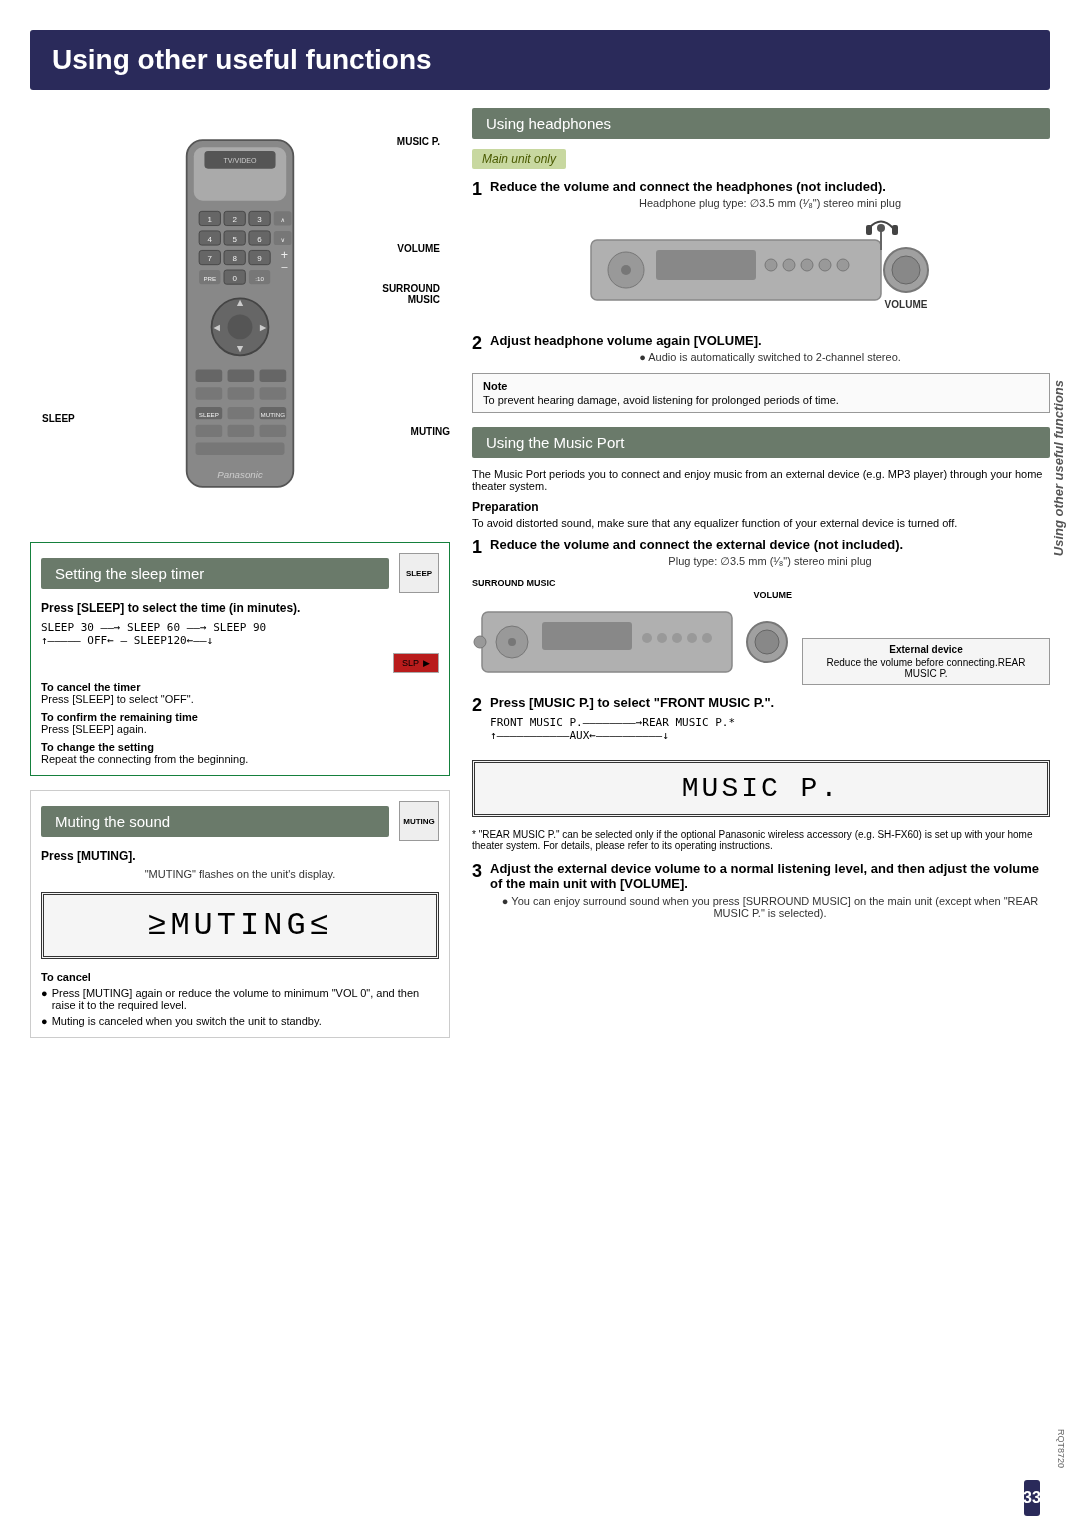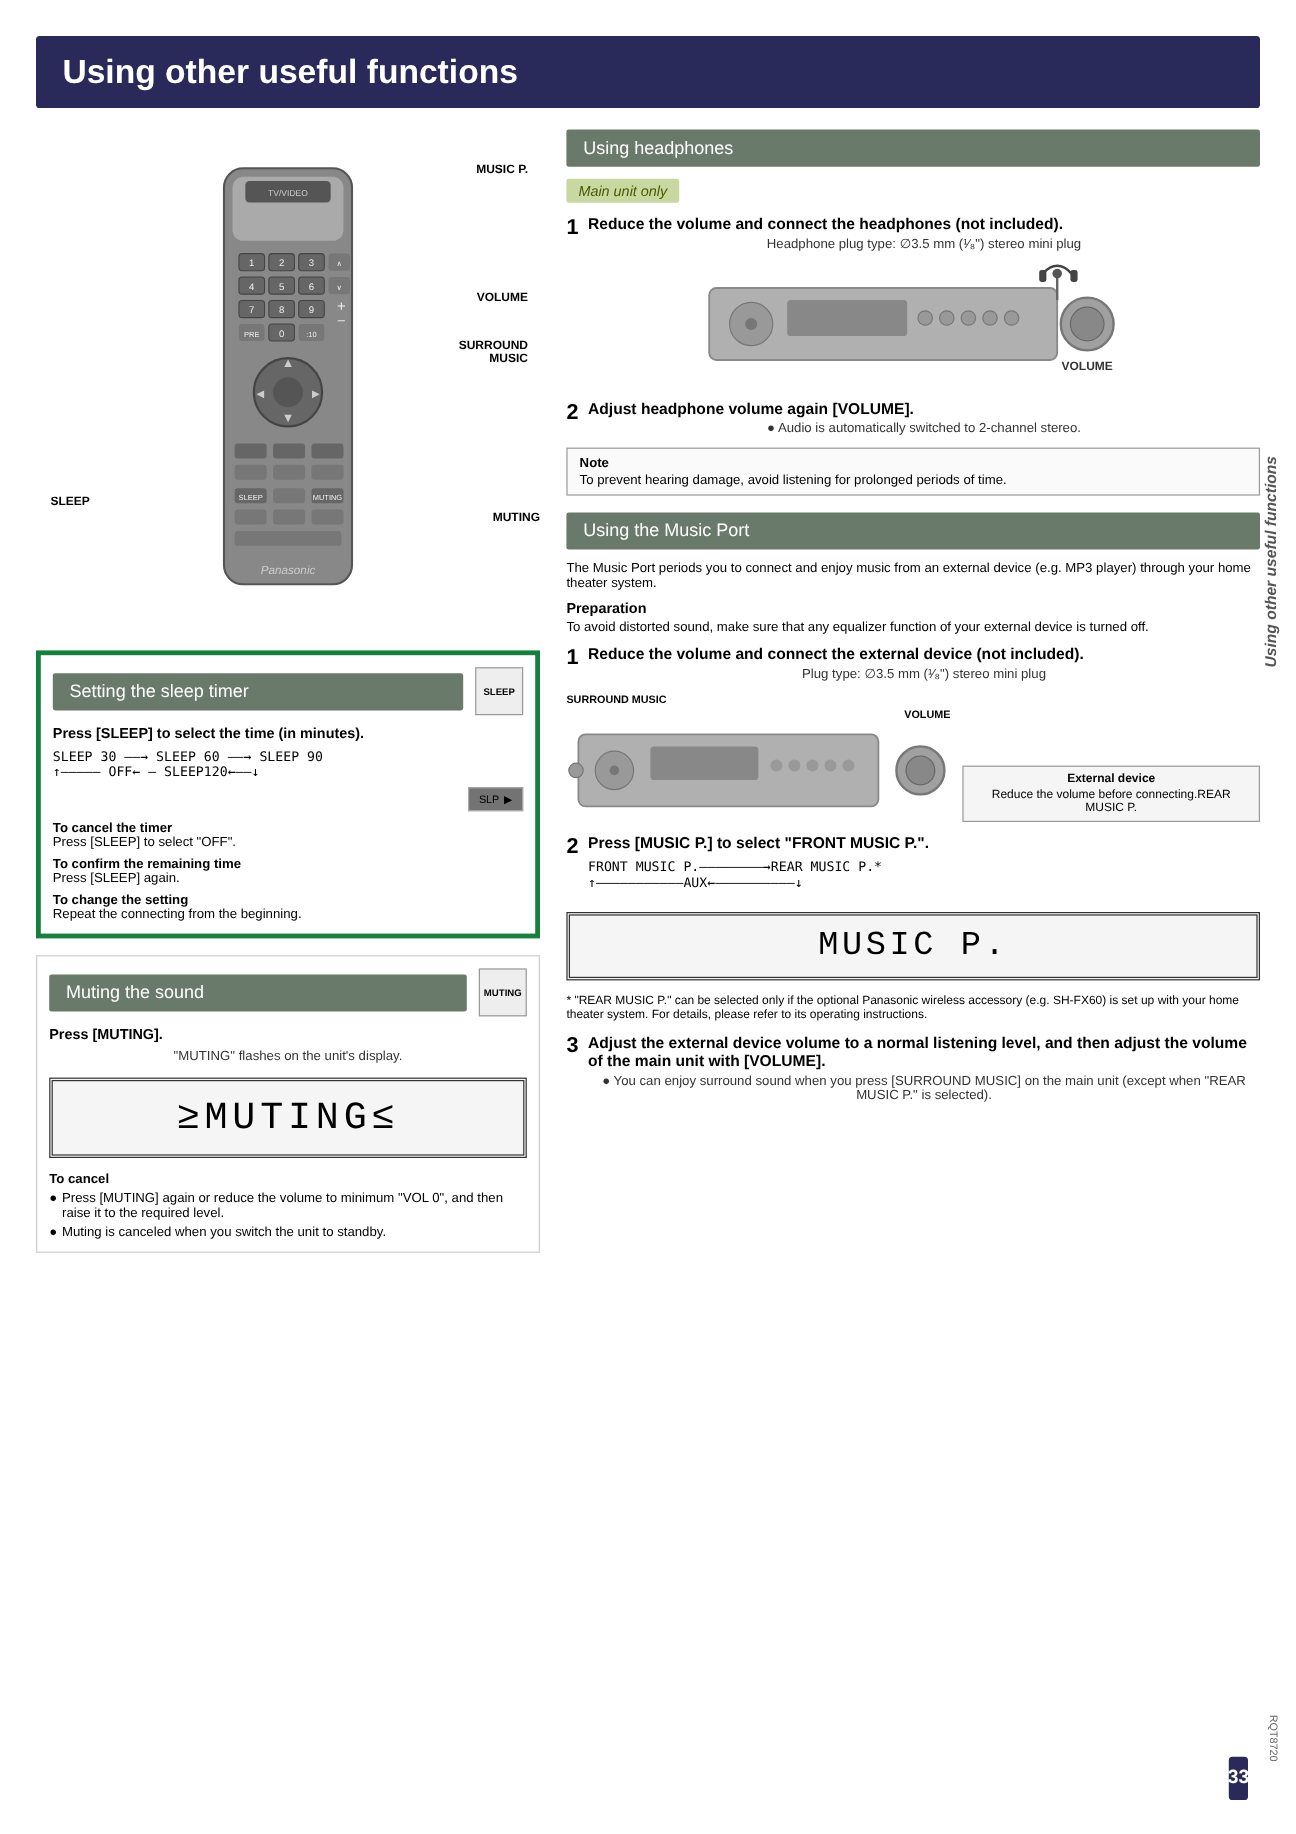--- a/index.html
+++ b/index.html
@@ -55,21 +55,21 @@
       display: flex;
       justify-content: center;
       margin-bottom: 14px;
       position: relative;
     }
     .remote-svg {
       width: 160px;
     }
     
     .sleep-section {
-      border: 4px solid #15803d;
+      border: 1px solid #15803d;
       padding: 10px;
       margin-bottom: 14px;
     }
     .sleep-header-row {
       display: flex;
       justify-content: space-between;
       align-items: center;
       margin-bottom: 8px;
     }
     .sleep-header-row .section-header {
@@ -197,21 +197,21 @@
       writing-mode: vertical-rl;
       transform: rotate(180deg);
       font-style: italic;
       font-size: 13px;
       color: #555;
       font-weight: bold;
     }
     
     .page-number {
       position: absolute;
-      bottom: 28px;
+      bottom: 12px;
       right: 40px;
       background: #2a2a5a;
       color: #fff;
       width: 16px;
       height: 36px;
       display: flex;
       align-items: center;
       justify-content: center;
       font-size: 16px;
       font-weight: bold;
@@ -351,21 +351,21 @@
           </div>
         </div>
 
         <div class="step-heading">Press [SLEEP] to select the time (in minutes).</div>
         <div class="flow-diagram">
           <div>SLEEP 30 ——→ SLEEP 60 ——→ SLEEP 90</div>
           <div>↑————— OFF← — SLEEP120←——↓</div>
         </div>
 
         <div style="display:flex; justify-content:flex-end; margin-bottom:8px;">
-          <div style="border:1px solid #aaa; padding:4px 8px; font-size:9px; background:#737373; display:inline-flex; align-items:center; gap:4px;text-align:right;">
+          <div style="border:1px solid #aaa; padding:4px 8px; font-size:9px; background:#b91c1c; display:inline-flex; align-items:center; gap:4px;text-align:right;">
             <span>SLP</span>
               <span>▶</span>
           </div>
         </div>
 
         <div class="sub-instruction">
           <b>To cancel the timer</b><br>
           <span>Press [SLEEP] to select "OFF".</span>
         </div>
         <div class="sub-instruction">

